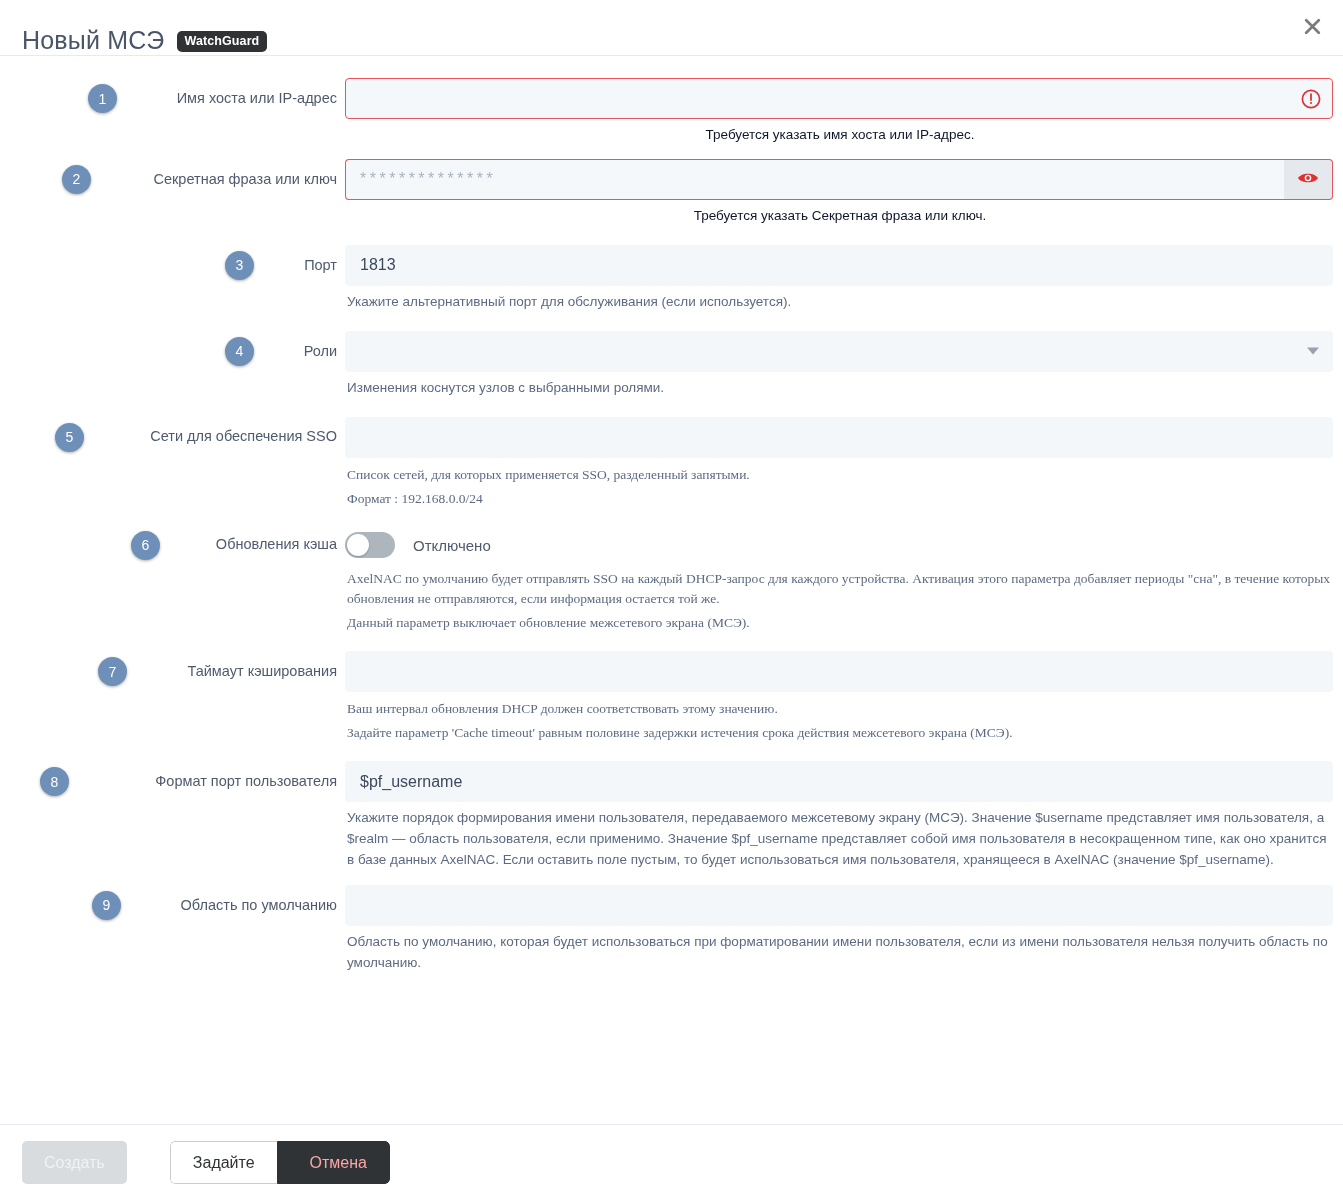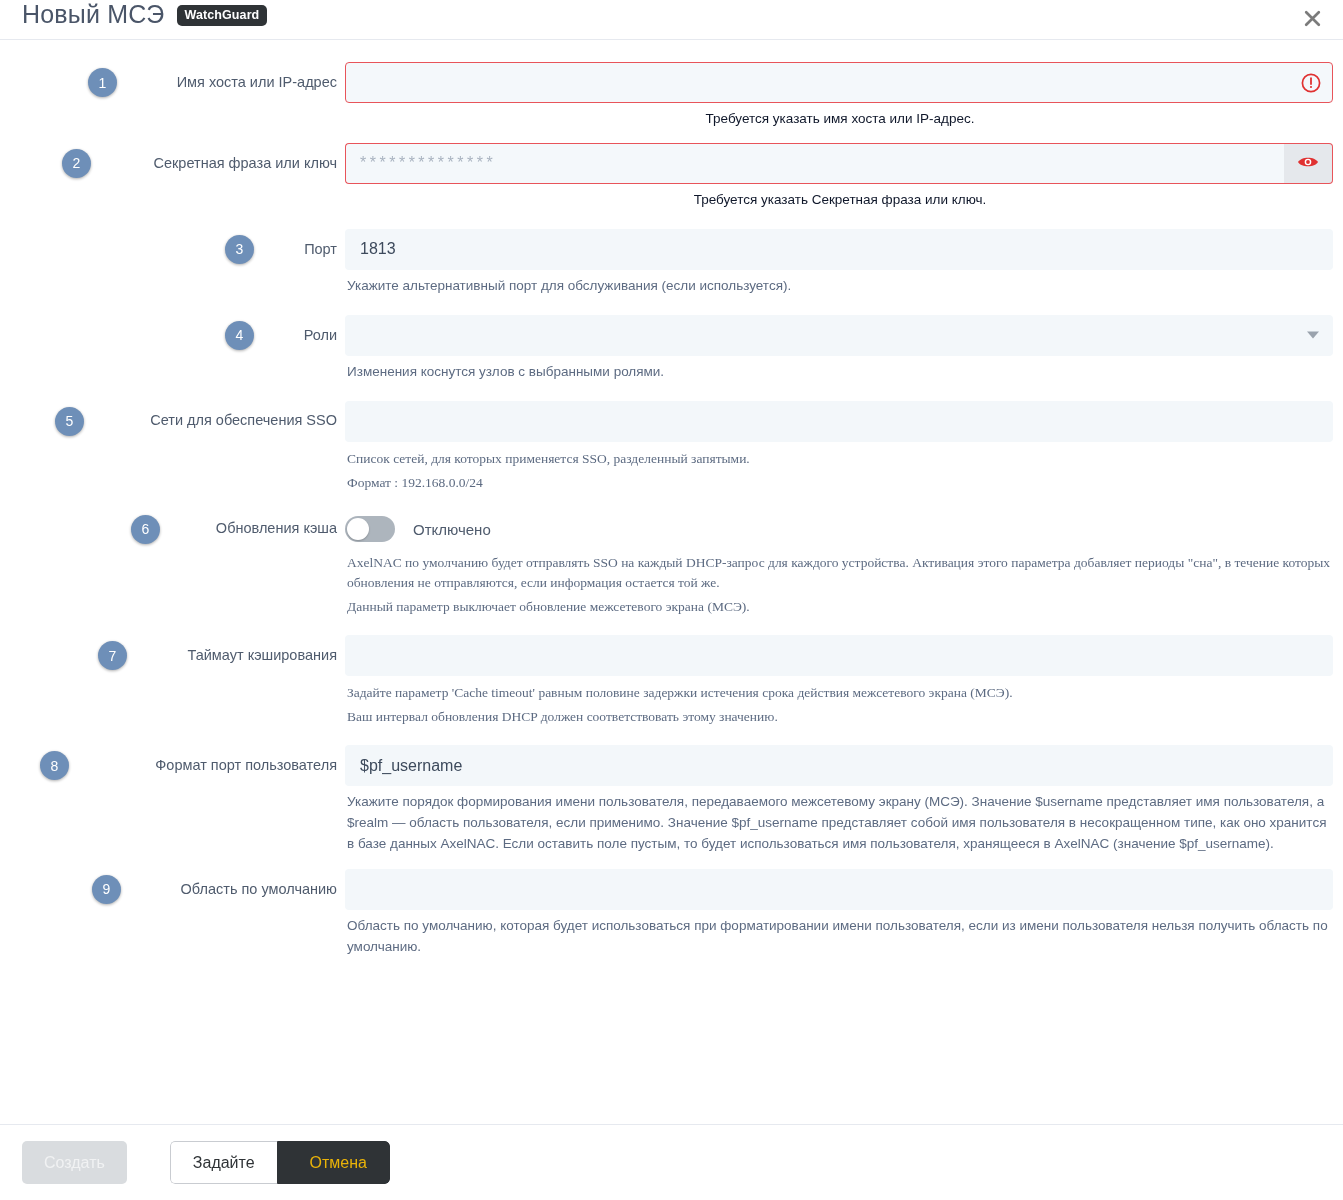--- a/index.html
+++ b/index.html
@@ -10,23 +10,23 @@
     height: 1200px;
     background: #ffffff;
     font-family: "Liberation Sans", sans-serif;
     color: #3f4a5a;
     overflow: hidden;
   }
 
   
   .modal-header {
     position: relative;
-    height: 40px;
-    display: flex;
-    align-items: flex-start;
+    height: 56px;
+    display: flex;
+    align-items: flex-end;
     padding: 0 18px 0 22px;
     border-bottom: 1px solid #e6e9ef;
     background: #fff;
   }
   .modal-title {
     font-size: 25px;
     font-weight: 400;
     color: #4a5568;
     letter-spacing: .2px;
     white-space: nowrap;
@@ -248,21 +248,21 @@
   .btn-group { display: flex; border-radius: 5px; overflow: hidden; }
   .btn-reset {
     background: #ffffff;
     color: #2f3336;
     border: 1px solid #c9ccd1;
     border-right: none;
     border-radius: 5px 0 0 5px;
   }
   .btn-cancel {
     background: #2f3336;
-    color: #eab308;
+    color: #fca5a5;
     border: 1px solid #2f3336;
     border-radius: 0 5px 5px 0;
     padding-left: 32px;
   }
 
   
   .bx-1 { left: 88px; }
   .bx-2 { left: 62px; }
   .bx-3 { left: 225px; }
   .bx-4 { left: 225px; }
@@ -393,22 +393,22 @@
   </div>
 
   <div class="form-row" style="margin-top:14px;">
     <div class="label-col">
       <div class="badge bx-7">7</div>
       <div class="row-label">Таймаут кэширования</div>
     </div>
     <div class="field-col">
       <div class="input"></div>
       <div class="help-block">
+        <p>Ваш интервал обновления DHCP должен соответствовать этому значению.</p>
         <p>Задайте параметр 'Cache timeout' равным половине задержки истечения срока действия межсетевого экрана (МСЭ).</p>
-        <p>Ваш интервал обновления DHCP должен соответствовать этому значению.</p>
       </div>
     </div>
   </div>
 
   <div class="form-row" style="margin-top:14px;">
     <div class="label-col">
       <div class="badge bx-8">8</div>
       <div class="row-label">Формат порт пользователя</div>
     </div>
     <div class="field-col">

